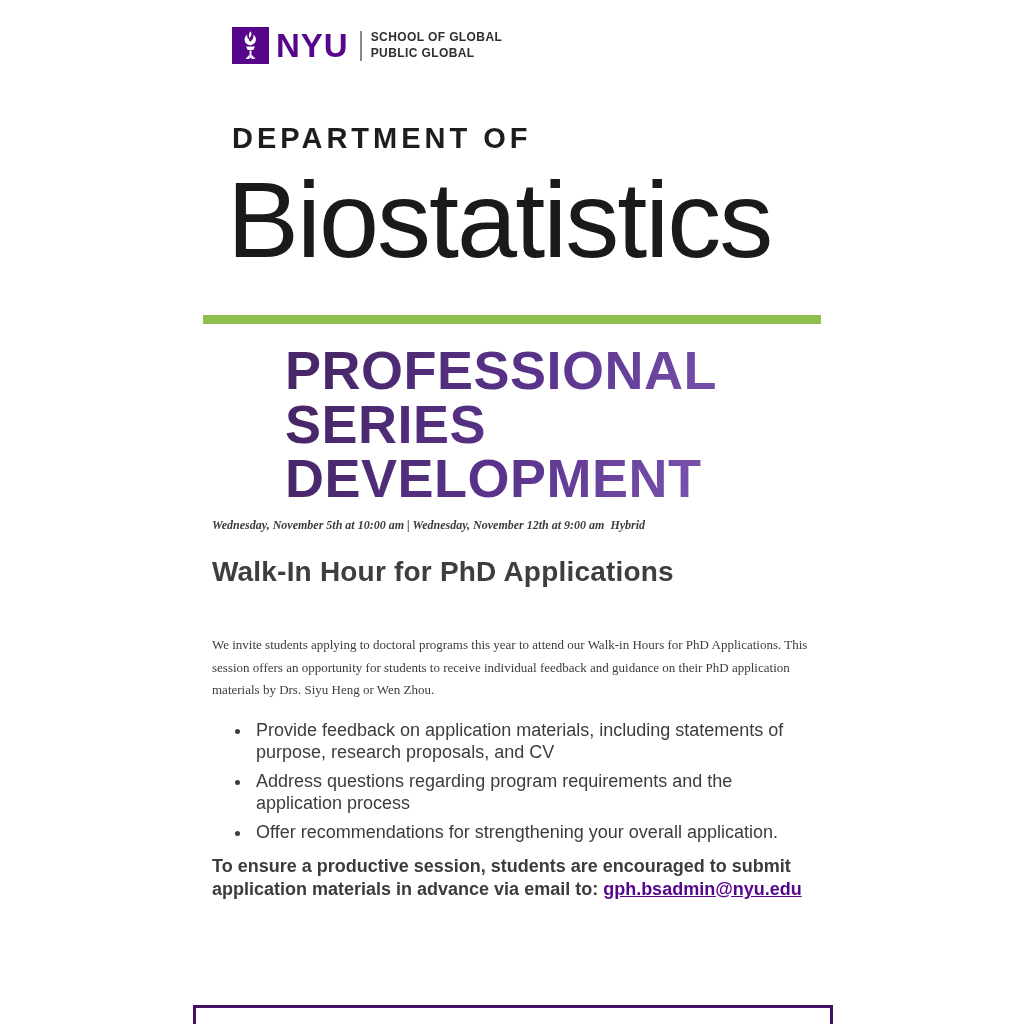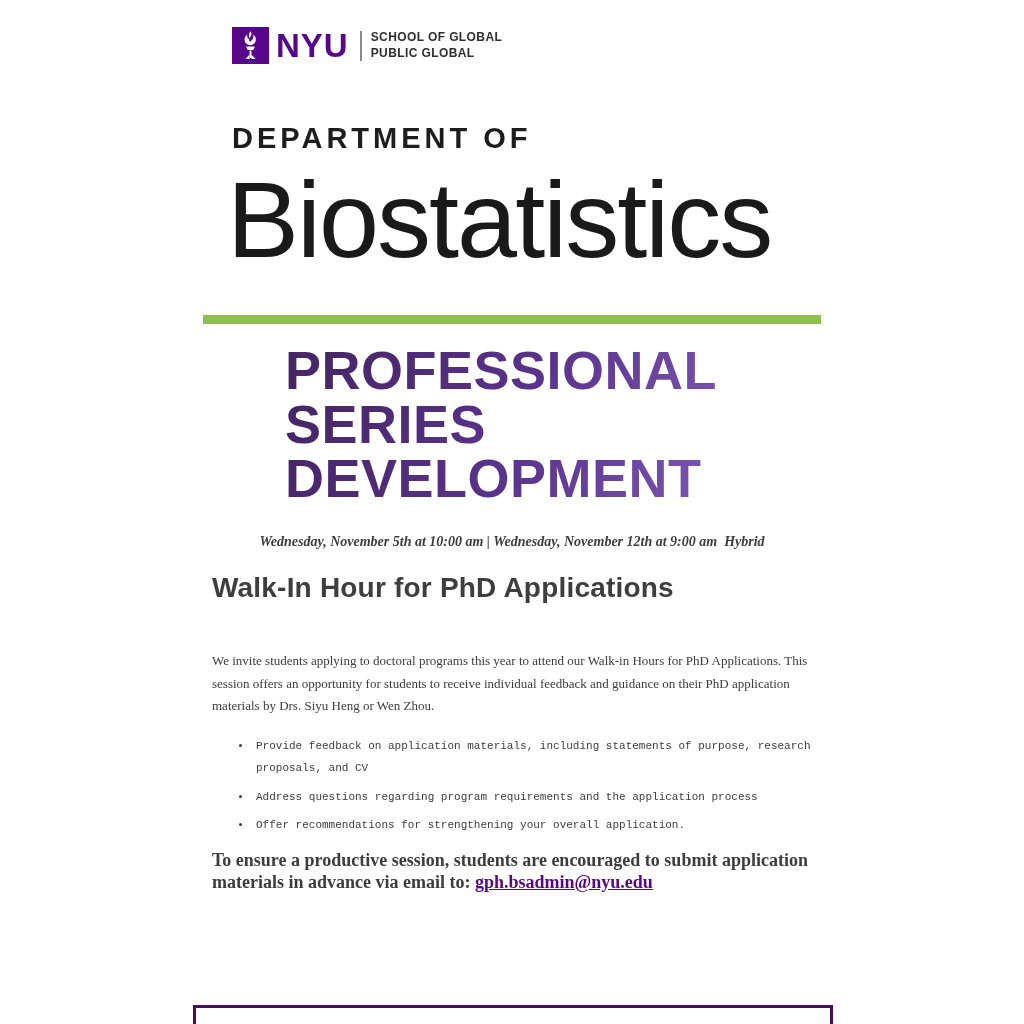--- a/index.html
+++ b/index.html
@@ -99,28 +99,28 @@
     letter-spacing:0.5px;
     line-height:54px;
     background:linear-gradient(110deg,var(--banner-dark,#472768) 10%,var(--banner-mid,#5a338c) 55%,var(--banner-light,#7d56b2) 100%);
     -webkit-background-clip:text;
     background-clip:text;
     color:transparent;
     width:fit-content;
   }
   
   .date{
-    margin-top:26px;
+    margin-top:10px;
     font-family:"Liberation Serif","DejaVu Serif",serif;
     font-style:italic;
     font-weight:bold;
-    font-size:14px;
+    font-size:12px;
     line-height:21.5px;
     color:var(--body-text,#3c3c3c);
-    text-align:center;
+    text-align:left;
     white-space:pre-wrap;
   }
   
   .title{
     margin-top:18px;
     font-size:28px;
     font-weight:bold;
     color:var(--title-text,#3e3e3e);
     letter-spacing:0.2px;
     line-height:1.2;
@@ -133,30 +133,30 @@
     color:var(--body-text,#3c3c3c);
   }
   .intro{margin-top:46px;}
   .availability{margin-top:25px;}
   .bullets{
     margin-top:17px;
     padding-left:40px;
     list-style:disc;
   }
   .bullets li{
-    font-family:Liberation Mono, monospace;
-    font-size:11px;
+    font-family:Liberation Sans, sans-serif;
+    font-size:18px;
     line-height:22.5px;
     color:var(--body-text,#3c3c3c);
     margin-bottom:6px;
     padding-left:4px;
   }
   .cta{
     margin-top:12px;
-    font-family:Liberation Serif, serif;
+    font-family:Liberation Sans, sans-serif;
     font-size:18px;
     font-weight:bold;
     line-height:22.5px;
     color:var(--body-text,#3c3c3c);
   }
   .email-link{
     color:var(--link-purple,#57068c);
     font-weight:bold;
     text-decoration:underline;
     cursor:pointer;

